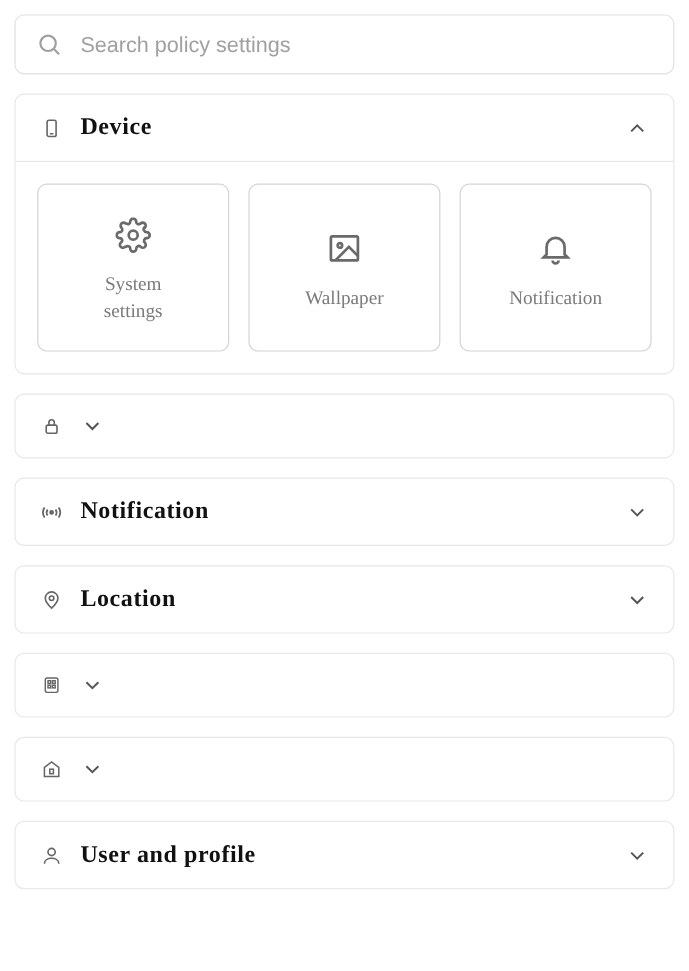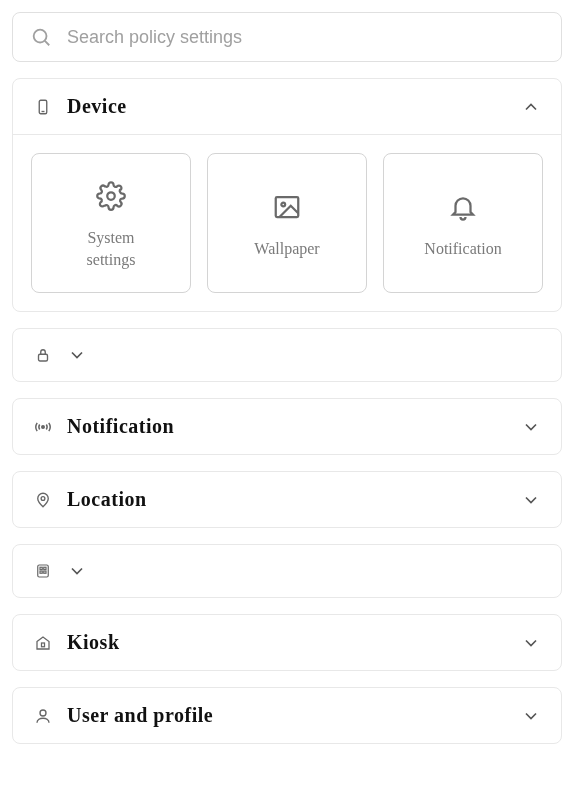--- a/index.html
+++ b/index.html
@@ -222,21 +222,20 @@
 </div>
 
 <div class="section">
   <div class="section-header">
     <span class="icon-slot">
       <svg viewBox="0 0 24 24" width="18" height="18" fill="none" stroke="#666" stroke-width="1.7">
           <path d="M4 10 L12 4 L20 10 V20 H4 Z"></path>
           <rect x="10" y="12" width="4" height="5"></rect>
         </svg>
     </span>
-    <span class="section-title">Kiosk</span>
     <span class="icon-slot chev">
       <svg viewBox="0 0 24 24" width="20" height="20" fill="none" stroke="#555" stroke-width="2">
           <polyline points="6 9 12 15 18 9"></polyline>
         </svg>
     </span>
   </div>
 </div>
 
 <div class="section">
   <div class="section-header">

